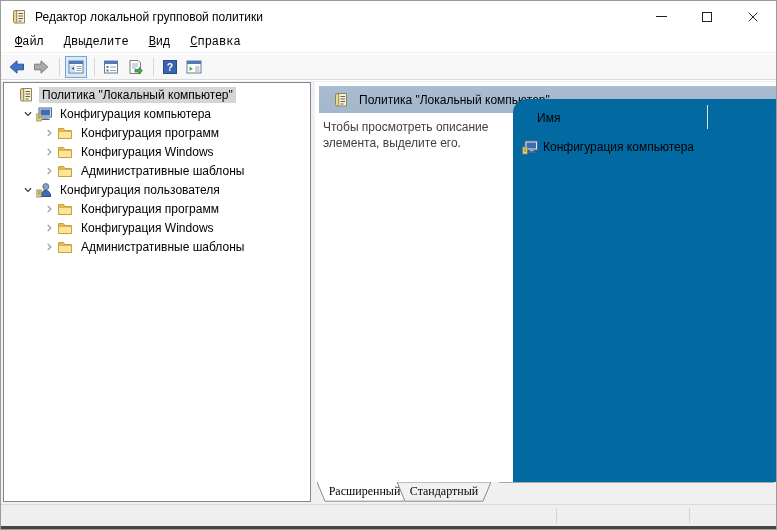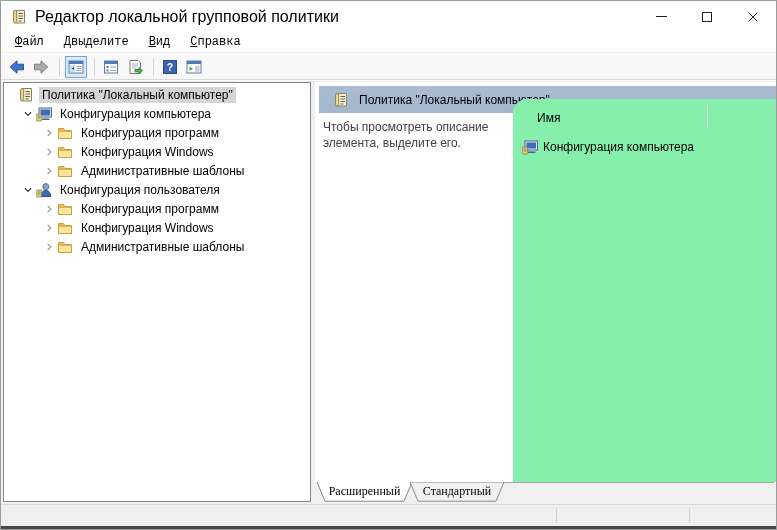--- a/index.html
+++ b/index.html
@@ -2,21 +2,21 @@
 <html><head>
 <meta charset="utf-8">
 <style>
   * { margin:0; padding:0; box-sizing:border-box; }
   html,body { width:777px; height:530px; font-family:"Liberation Sans",sans-serif; font-size:12px; color:#000; }
   .window { position:relative; width:777px; height:530px; background:#fff; border:1px solid #9b9b9b; overflow:hidden; }
 
   
   .titlebar { position:absolute; top:0; left:0; right:0; height:31px; background:#fff; display:flex; align-items:center; }
   .titlebar .appicon { margin:0 8px 0 10px; width:16px; height:16px; }
-  .title-text { font-size:16px; color:#000; }
+  .title-text { font-size:12px; color:#000; }
   .win-controls { position:absolute; right:0; top:0; height:31px; display:flex; }
   .wc { width:46px; height:31px; display:flex; align-items:center; justify-content:center; cursor:default; }
   .min-glyph { width:11px; height:1px; background:#222; display:block; }
   .max-glyph { width:10px; height:10px; border:1px solid #222; display:block; }
 
   
   .menubar { position:absolute; top:31px; left:0; right:0; height:21px; background:#fff; display:flex; align-items:center; padding-left:4px; border-bottom:1px solid #f0f0f0; }
   .menu-item { padding:2px 10px; cursor:default;font-family:Liberation Mono, monospace; }
   .u { text-decoration:underline; }
 
@@ -39,35 +39,35 @@
   .lvl1 { padding-left:16px; }
   .lvl2 { padding-left:37px; }
   .tlabel { padding:1px 3px; }
   .tlabel.sel { background:#d5d5d5; }
 
   
   .right-panel { position:absolute; left:314px; top:1px; width:461px; height:400px; background:#fff; overflow:hidden; }
   .blue-header { position:absolute; left:4px; right:0; top:4px; height:27px; background:linear-gradient(180deg,#a9bcd1,#a3b7cc); display:flex; align-items:center; }
   .blue-header .hicon { width:16px; height:16px; margin:0 10px 0 14px; }
   .desc { position:absolute; left:8px; top:37px; width:175px; line-height:16px; color:#404040; }
-  .list-box { position:absolute; left:198px; top:17px; right:0; bottom:0; background:#86efac; border-top-left-radius:14px; }
+  .list-box { position:absolute; left:198px; top:17px; right:0; bottom:0; background:#0369a1; border-top-left-radius:14px; }
   .col-header { position:absolute; left:24px; top:12px; cursor:default; }
   .col-sep { position:absolute; left:194px; top:6px; height:24px; width:1px; background:#e0e0e0; }
   .lv-item { position:absolute; left:9px; height:20px; display:flex; align-items:center; cursor:default; }
   .lv-item .licon { width:16px; height:16px; margin-right:5px; }
   .lv-item:nth-of-type(1){ top:38px; }
 
   
   .tab-strip { position:absolute; left:314px; right:2px; top:401px; height:20px; }
   .tab-strip .strip-line { position:absolute; left:184px; right:0; top:0; height:1px; background:#a8a8a8; }
   .tab { position:absolute; top:0; width:95px; height:20px; cursor:default;font-family:Liberation Serif, serif; }
   .tab svg { position:absolute; inset:0; width:100%; height:100%; }
   .tab .tab-label { position:relative; display:block; text-align:center; line-height:19px; font-size:12px; }
   .tab1 { left:2px; }
-  .tab2 { left:95px; width:94px; }
+  .tab2 { left:82px; width:94px; }
 
   
   .statusbar { position:absolute; left:0; right:0; top:423px; height:22px; background:#efefef; border-top:1px solid #d9d9d9; }
   .sb-sep1 { position:absolute; left:555px; top:3px; bottom:3px; width:1px; background:#d3d3d3; }
   .sb-sep2 { position:absolute; left:688px; top:3px; bottom:3px; width:1px; background:#d3d3d3; }
   .bottom-edge { position:absolute; left:0; right:0; top:445px; height:5px; background:#474747; }
 
   .hidden-defs { position:absolute; width:0; height:0; overflow:hidden; }
 </style>
 </head>

